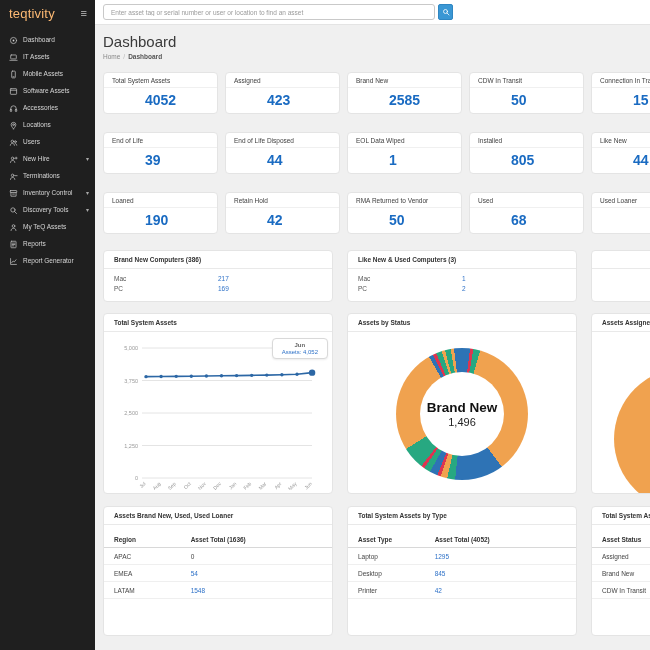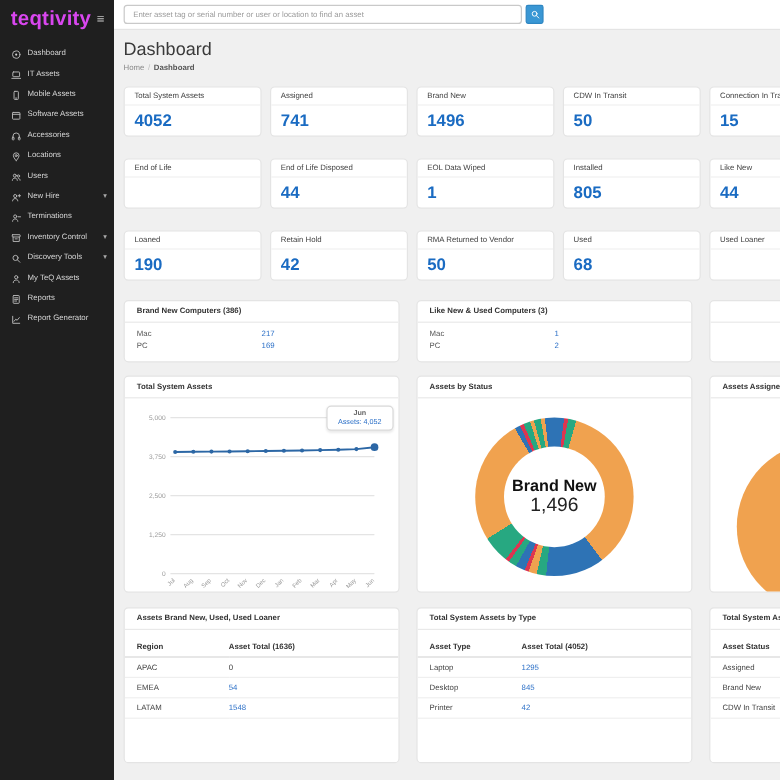--- a/index.html
+++ b/index.html
@@ -3,21 +3,21 @@
 <meta charset="utf-8">
 <style>
   * { box-sizing: border-box; margin: 0; padding: 0; }
   html,body { width:650px; height:650px; overflow:hidden; }
   body { font-family:"Liberation Sans", sans-serif; background:#f0f0f0; }
   #app { position:relative; width:650px; height:650px; overflow:hidden; }
 
   
   .sidebar { position:absolute; left:0; top:0; width:95px; height:650px; background:#1f1f1f; z-index:5; }
   .logo-row { display:flex; align-items:center; justify-content:space-between; padding:6px 8px 5px 9px; }
-  .logo { font-size:17px; font-weight:700; color:#d946ef; letter-spacing:.2px; }
+  .logo { font-size:13px; font-weight:400; color:#fdba74; letter-spacing:.2px; }
   .burger { color:#c2c2c2; font-size:11px; line-height:11px; cursor:pointer; }
   .side-nav { margin-top:6px; }
   .side-item { display:flex; align-items:center; gap:5px; padding:4px 6px 4px 9px; color:#d6d6d6; font-size:6.5px; line-height:8.5px; cursor:pointer; }
   .side-item svg { width:9px; height:9px; flex:0 0 9px; stroke:#b9b9b9; fill:none; stroke-width:1.4; stroke-linecap:round; stroke-linejoin:round; }
   .caret { margin-left:auto; font-size:6px; color:#a8a8a8; }
 
   
   .main { position:absolute; left:95px; top:0; width:555px; height:650px; background:#f0f0f0; }
   .topbar { position:relative; height:25px; background:#fff; border-bottom:1px solid #e4e4e4; }
   .search-input { position:absolute; left:8px; top:4px; width:332px; height:16px; border:1px solid #c9c9c9; border-radius:3px; padding:0 7px; font-size:6.5px; color:#333; font-family:"Liberation Sans",sans-serif; }
@@ -31,21 +31,21 @@
   .crumbs .sep { margin:0 3px; color:#bbb; }
   .crumbs b { color:#555; }
 
   .card { background:#fff; border:1px solid #e4e4e4; border-radius:4px; overflow:hidden; }
   .card-head { padding:5px 10px; font-size:6.5px; font-weight:700; color:#333; border-bottom:1px solid #e9e9e9; white-space:nowrap; }
 
   
   .stats-grid { display:grid; grid-template-columns:repeat(5,115px); gap:18px 7px; width:603px; margin-top:12px; }
   .stat-card { height:42px; }
   .stat-label { padding:4px 8px 3px; font-size:6.5px; color:#3e3e3e; border-bottom:1px solid #f0f0f0; white-space:nowrap; }
-  .stat-value { padding:4px 8px; font-size:14px; font-weight:700; color:#1a6bc2; }
+  .stat-value { padding:4px 8px; font-size:14px; font-weight:700; color:#1a6bc2;margin-left:33px; }
 
   
   .grid3 { display:grid; grid-template-columns:230px 230px 230px; gap:14px; width:718px; }
   .summary-row { margin-top:16px; }
   .summary-card { height:52px; }
   .srow { display:flex; padding:1.5px 10px; font-size:6.5px; }
   .srow .slbl { width:50%; color:#555; }
   .srow .sval { color:#2f72c8; cursor:pointer; }
   .sbody { padding-top:4px; }
 
@@ -53,21 +53,21 @@
   .charts-row { margin-top:11px; }
   .chart-card { height:181px; }
   .chart-body { position:relative; height:164px; }
   .tooltip { position:absolute; right:4px; top:6px; background:#fff; border:1px solid #d9d9d9; border-radius:4px; padding:3px 9px; text-align:center; box-shadow:0 1px 2px rgba(0,0,0,.08); }
   .tt1 { font-size:6px; color:#666; font-weight:600; }
   .tt2 { font-size:6px; color:#2f72c8; margin-top:1px; }
   .donut-wrap { display:flex; align-items:center; justify-content:center; height:164px; }
   .donut { width:132px; height:132px; border-radius:50%; position:relative; }
   .hole { position:absolute; inset:0; margin:auto; width:84px; height:84px; background:#fff; border-radius:50%; display:flex; flex-direction:column; align-items:center; justify-content:center; }
   .hole-title { font-size:13.5px; font-weight:700; color:#111; }
-  .hole-value { font-size:16px; color:#222; margin-top:1px; }
+  .hole-value { font-size:11px; color:#222; margin-top:1px; }
   .partial-body { position:relative; height:164px; overflow:hidden; }
   .donut2 { position:absolute; left:22px; top:36px; width:142px; height:142px; border-radius:50%; }
 
   
   .tables-row { margin-top:12px; }
   .table-card { height:130px; }
   .tbl { width:100%; border-collapse:collapse; font-size:6.5px; margin-top:7px; }
   .tbl th { font-weight:700; color:#333; text-align:left; padding:4px 0; border-bottom:1px solid #d8d8d8; }
   .tbl td { padding:4.5px 0; border-bottom:1px solid #efefef; color:#444; }
   .tbl th:first-child, .tbl td:first-child { padding-left:10px; }
@@ -215,36 +215,37 @@
         <span>Home</span><span class="sep">/</span><b>Dashboard</b>
       </div>
 
       <div class="stats-grid" id="stats-grid">
           <div class="card stat-card">
             <div class="stat-label">Total System Assets</div>
             <div class="stat-value">4052</div>
           </div>
           <div class="card stat-card">
             <div class="stat-label">Assigned</div>
-            <div class="stat-value">741</div>
+            <div class="stat-value">423</div>
           </div>
           <div class="card stat-card">
             <div class="stat-label">Brand New</div>
-            <div class="stat-value">1496</div>
+            <div class="stat-value">2585</div>
           </div>
           <div class="card stat-card">
             <div class="stat-label">CDW In Transit</div>
             <div class="stat-value">50</div>
           </div>
           <div class="card stat-card">
             <div class="stat-label">Connection In Transit</div>
             <div class="stat-value">15</div>
           </div>
           <div class="card stat-card">
             <div class="stat-label">End of Life</div>
+            <div class="stat-value">39</div>
           </div>
           <div class="card stat-card">
             <div class="stat-label">End of Life Disposed</div>
             <div class="stat-value">44</div>
           </div>
           <div class="card stat-card">
             <div class="stat-label">EOL Data Wiped</div>
             <div class="stat-value">1</div>
           </div>
           <div class="card stat-card">

